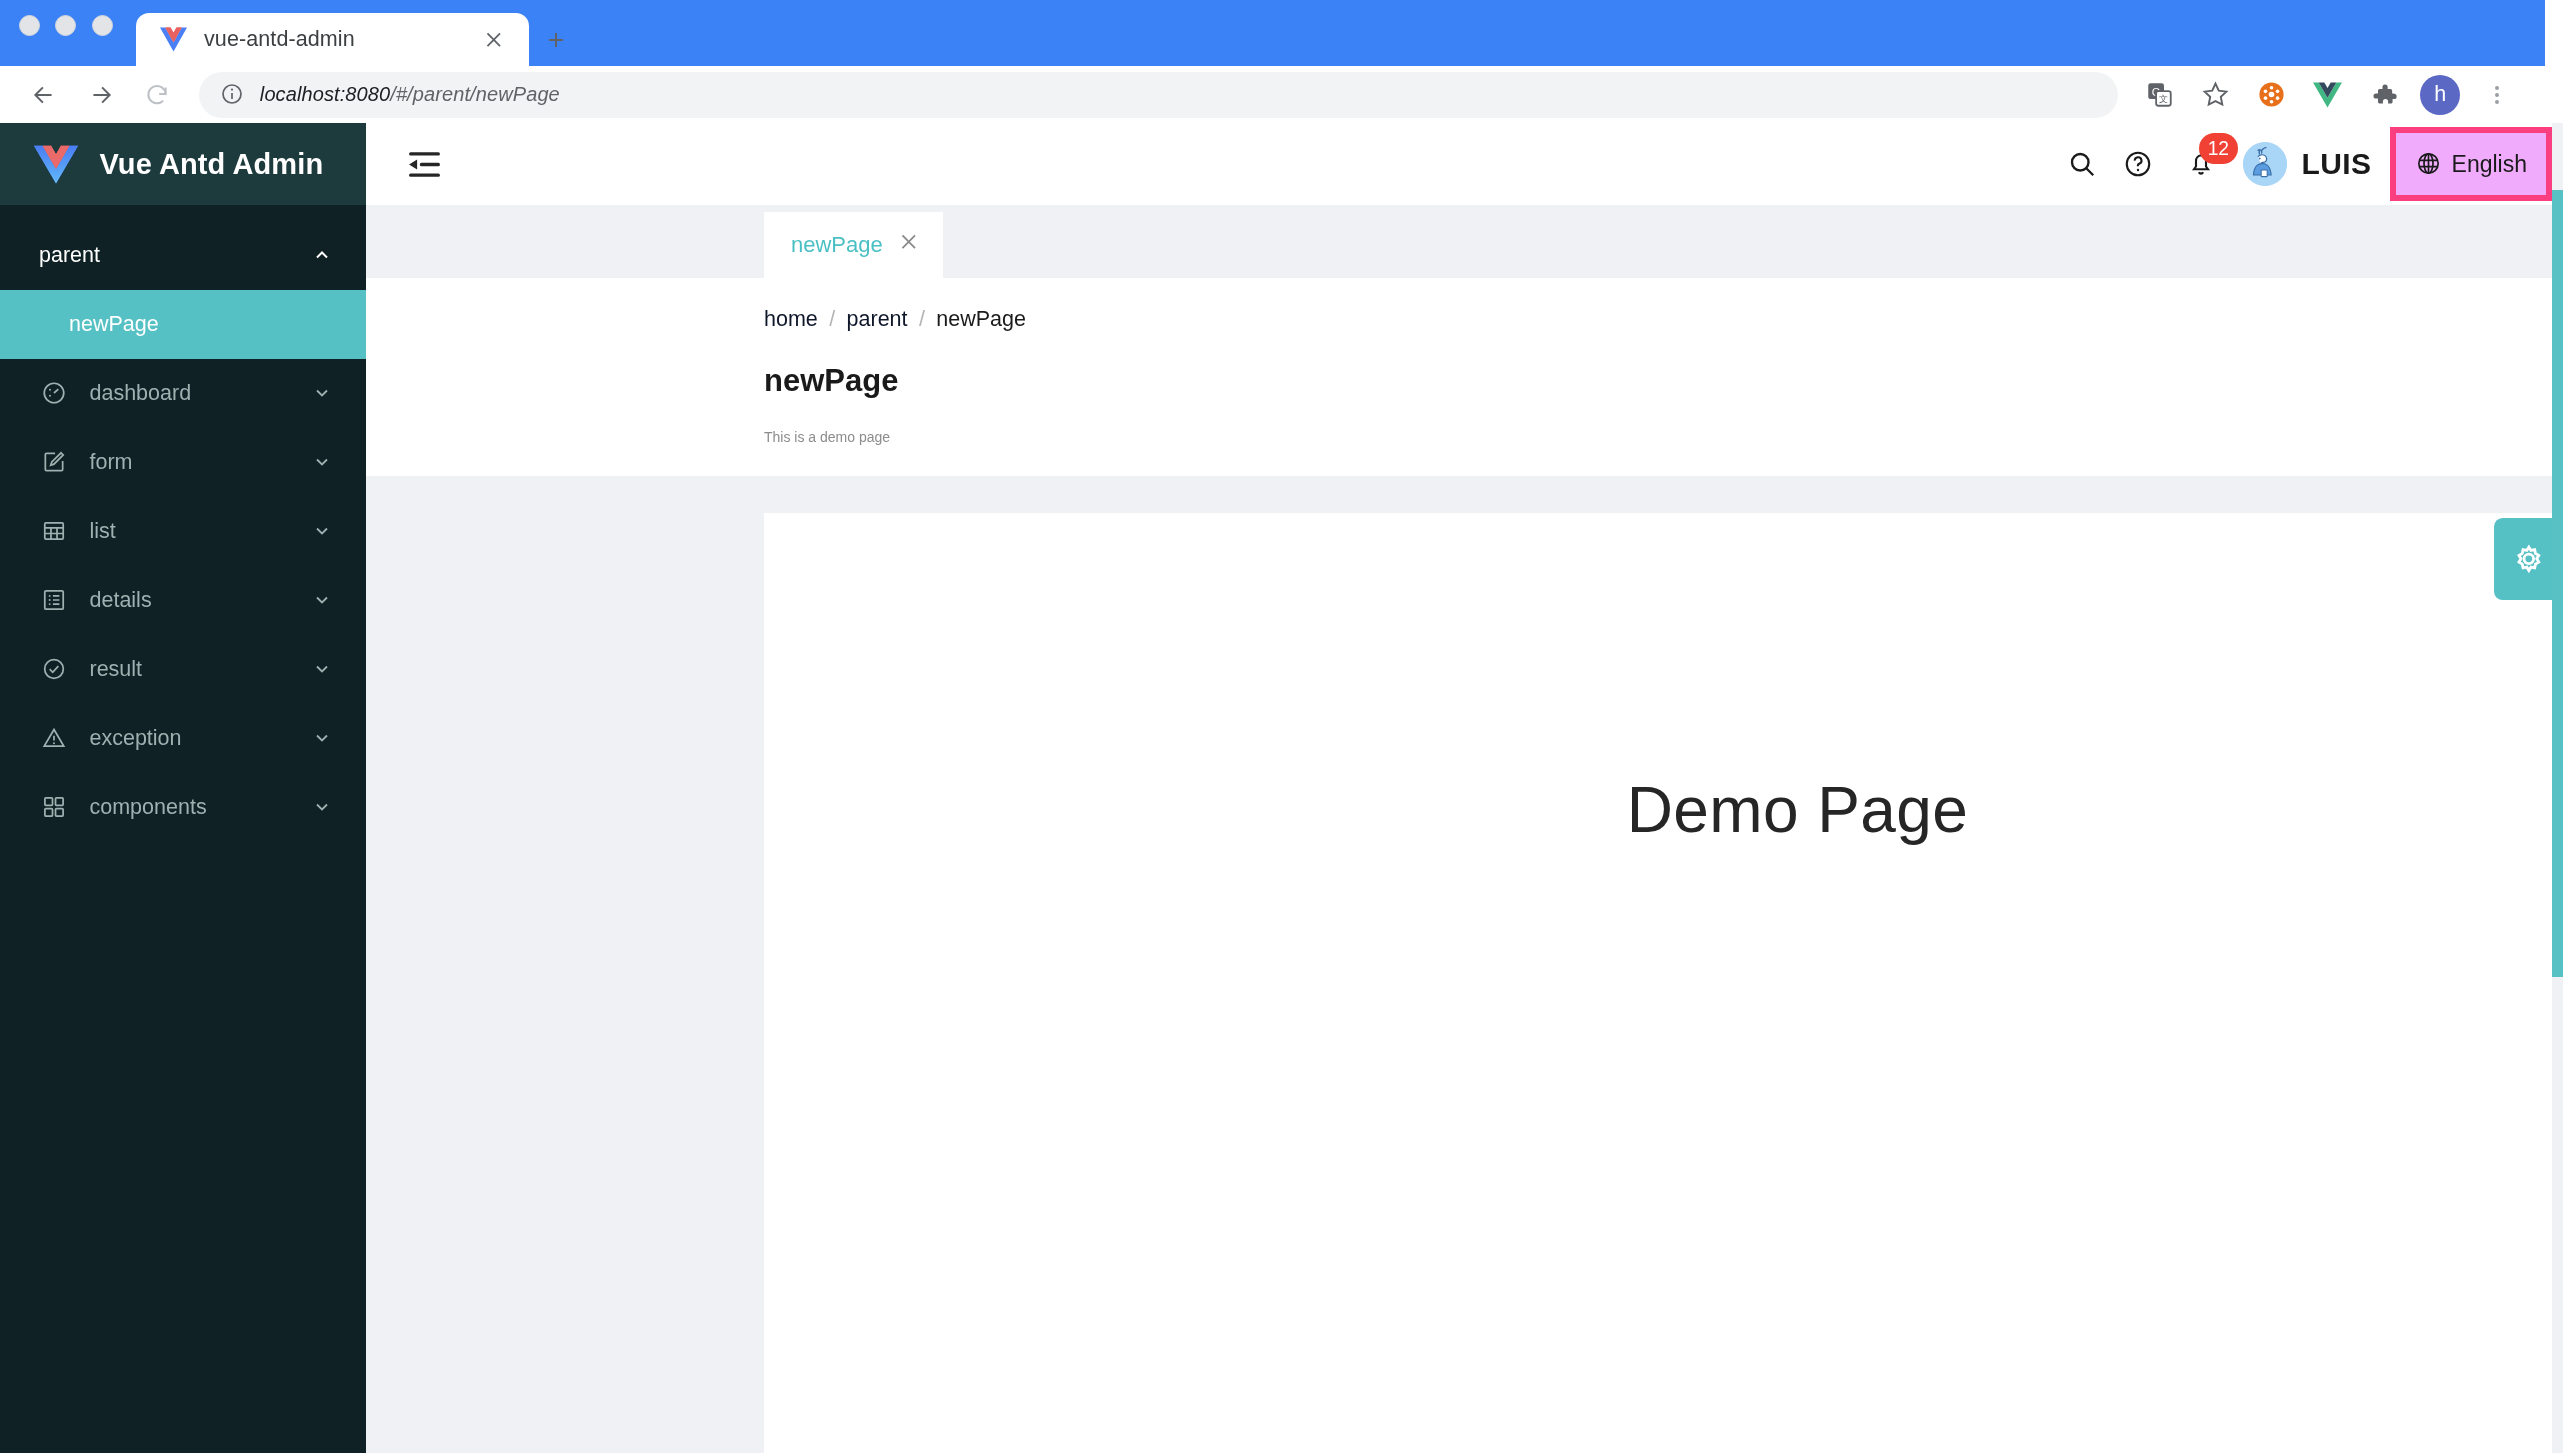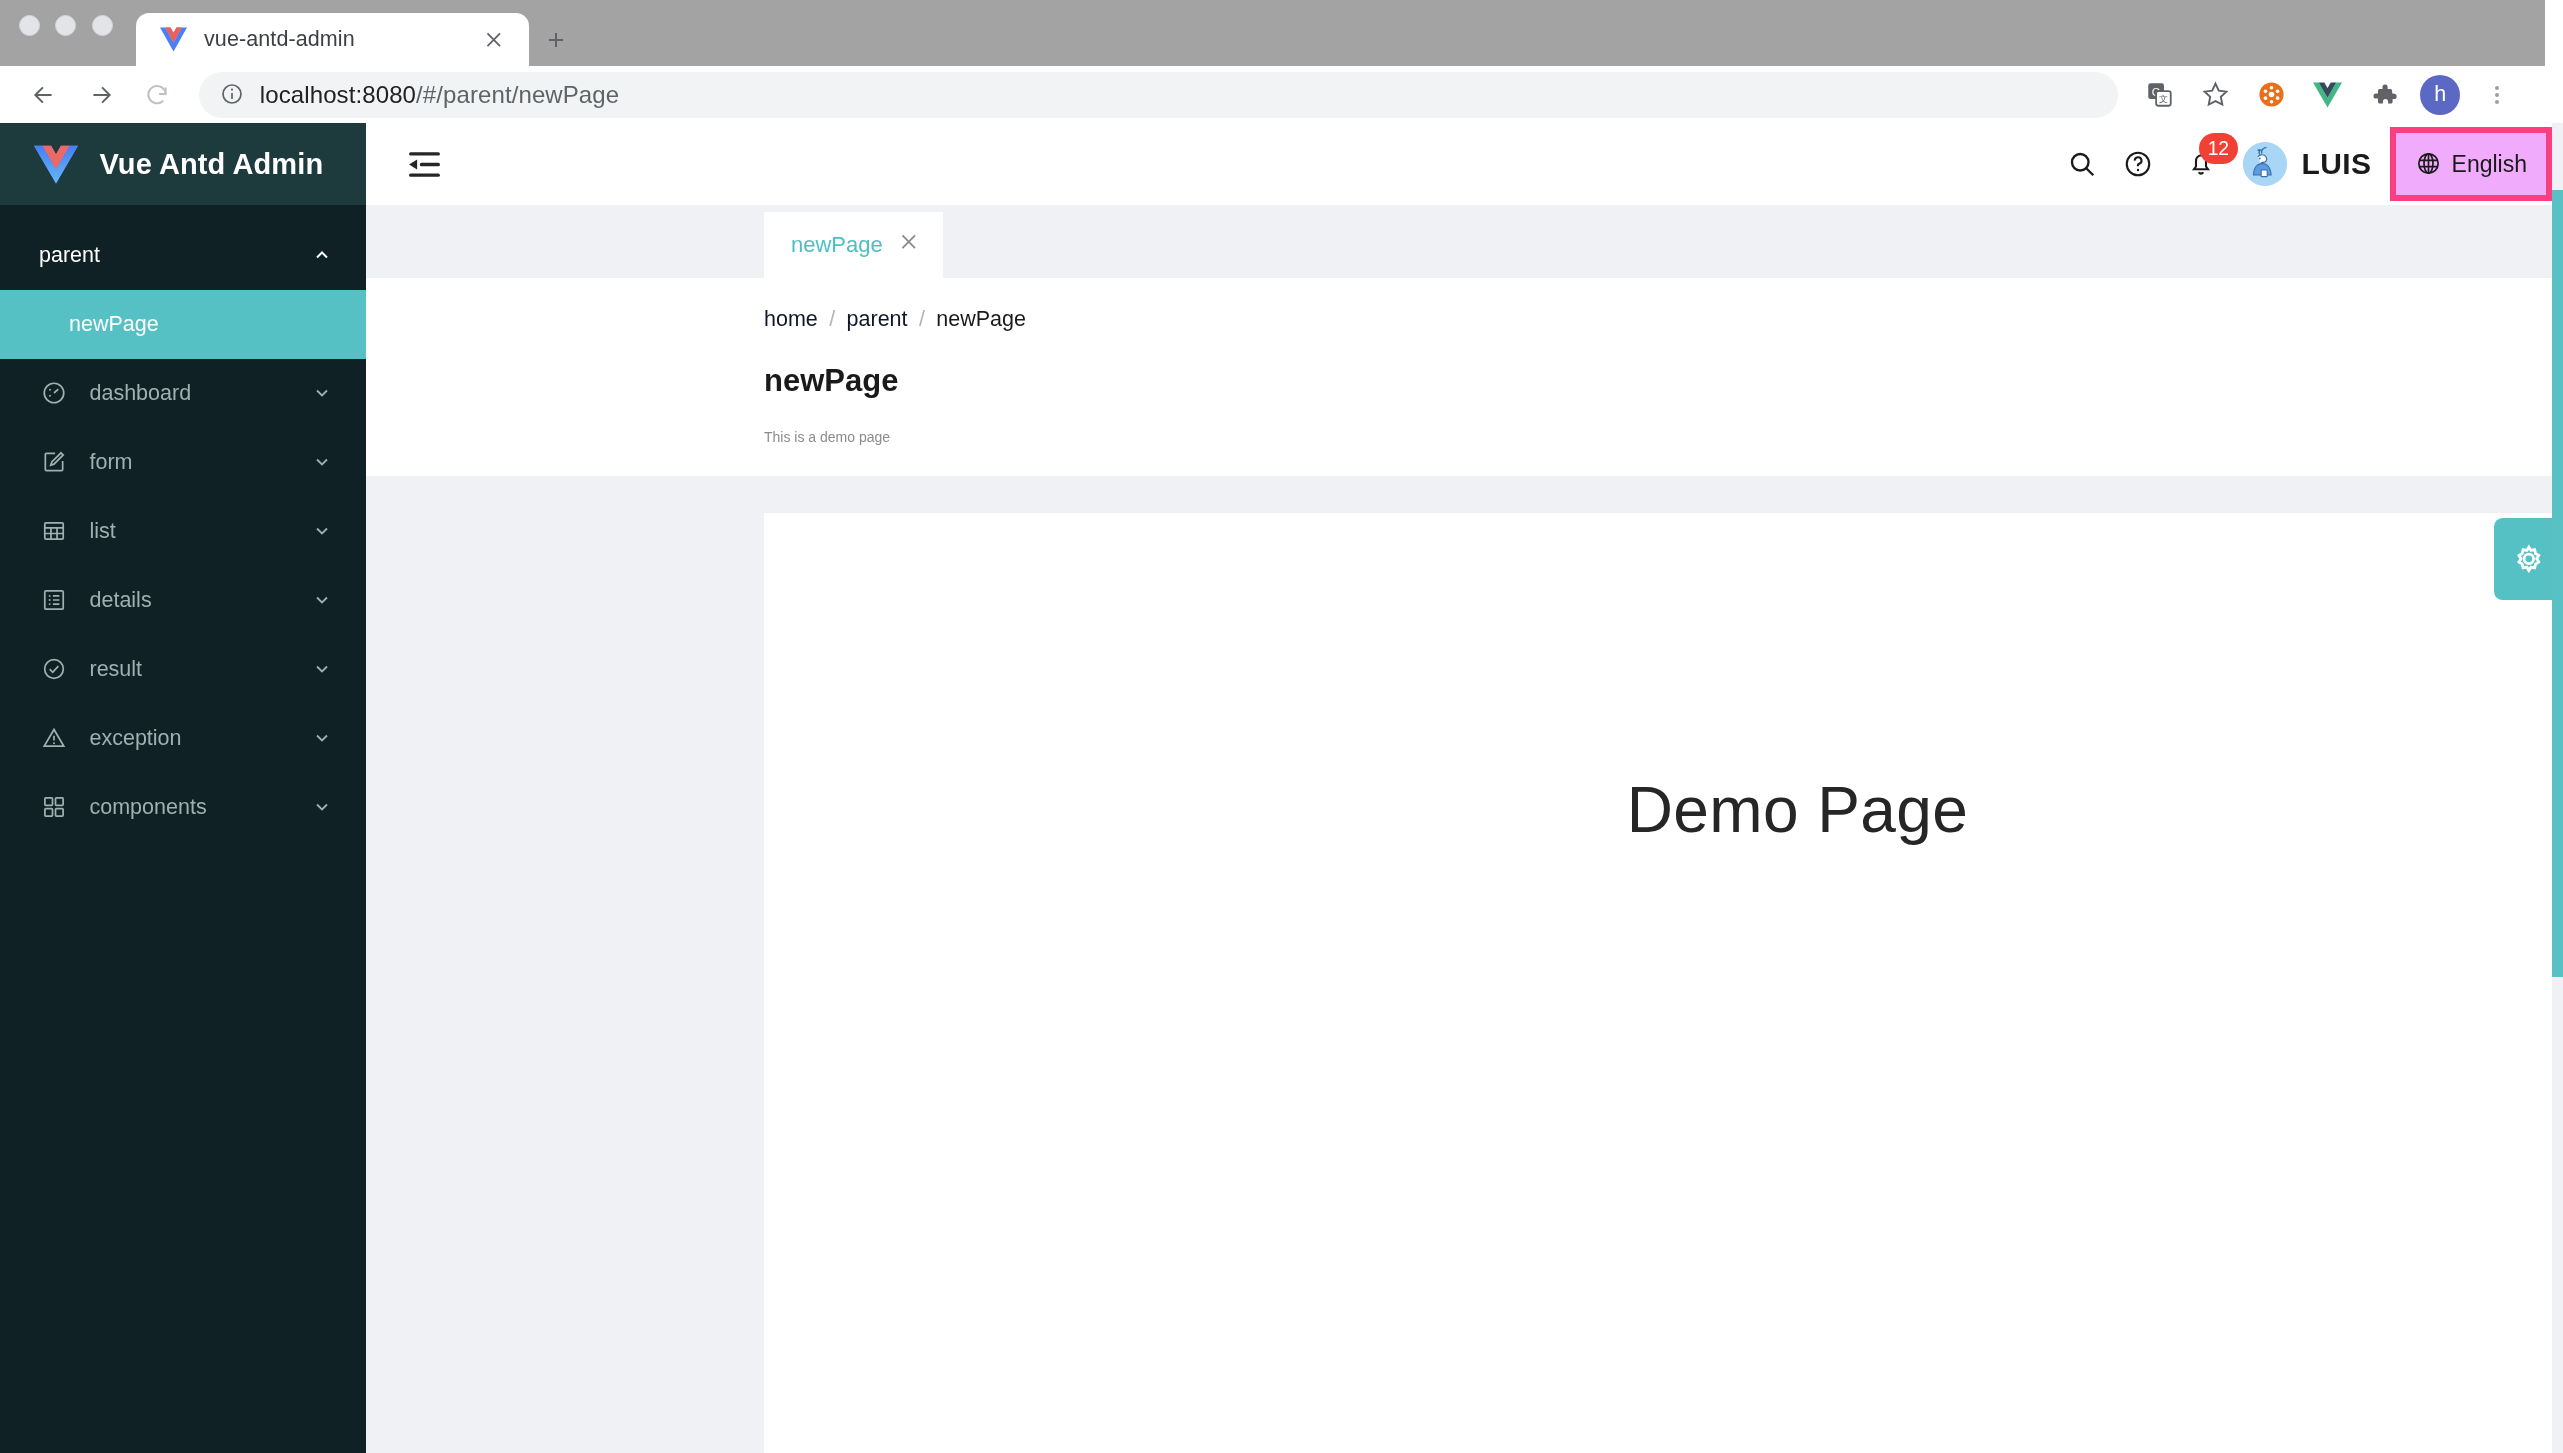--- a/index.html
+++ b/index.html
@@ -8,21 +8,21 @@
     height: 1454px;
     overflow: hidden;
     font-family: "Liberation Sans", sans-serif;
     background: #ffffff;
   }
 
   
   .browser-chrome {
     width: 2545px;
     height: 123px;
-    background: #a3a3a3;
+    background: #3b82f6;
     position: relative;
   }
   .tabstrip {
     height: 66px;
     display: flex;
     align-items: flex-end;
     padding-left: 18.6px;
     position: relative;
   }
   .traffic-lights {
@@ -85,25 +85,26 @@
     background: #f1f3f4;
     border-radius: 23px;
     display: flex;
     align-items: center;
     padding: 0 21.5px;
     gap: 15.7px;
     margin: 0 11.4px 0 10px;
     min-width: 0;
   }
   .omnibox-url {
-    font-size: 24px;
+    font-size: 20px;
     color: #5f6368;
     white-space: nowrap;
     overflow: hidden;
     letter-spacing: 0.1px;
+    font-style: italic;
   }
   .omnibox-url .host { color: #202124; }
   .ext-icons { display: flex; align-items: center; gap: 7.2px; }
   .ext-icon {
     width: 49px; height: 49px;
     display: flex; align-items: center; justify-content: center;
     flex: 0 0 49px;
   }
   .avatar-chip {
     width: 40px; height: 40px; border-radius: 50%;

